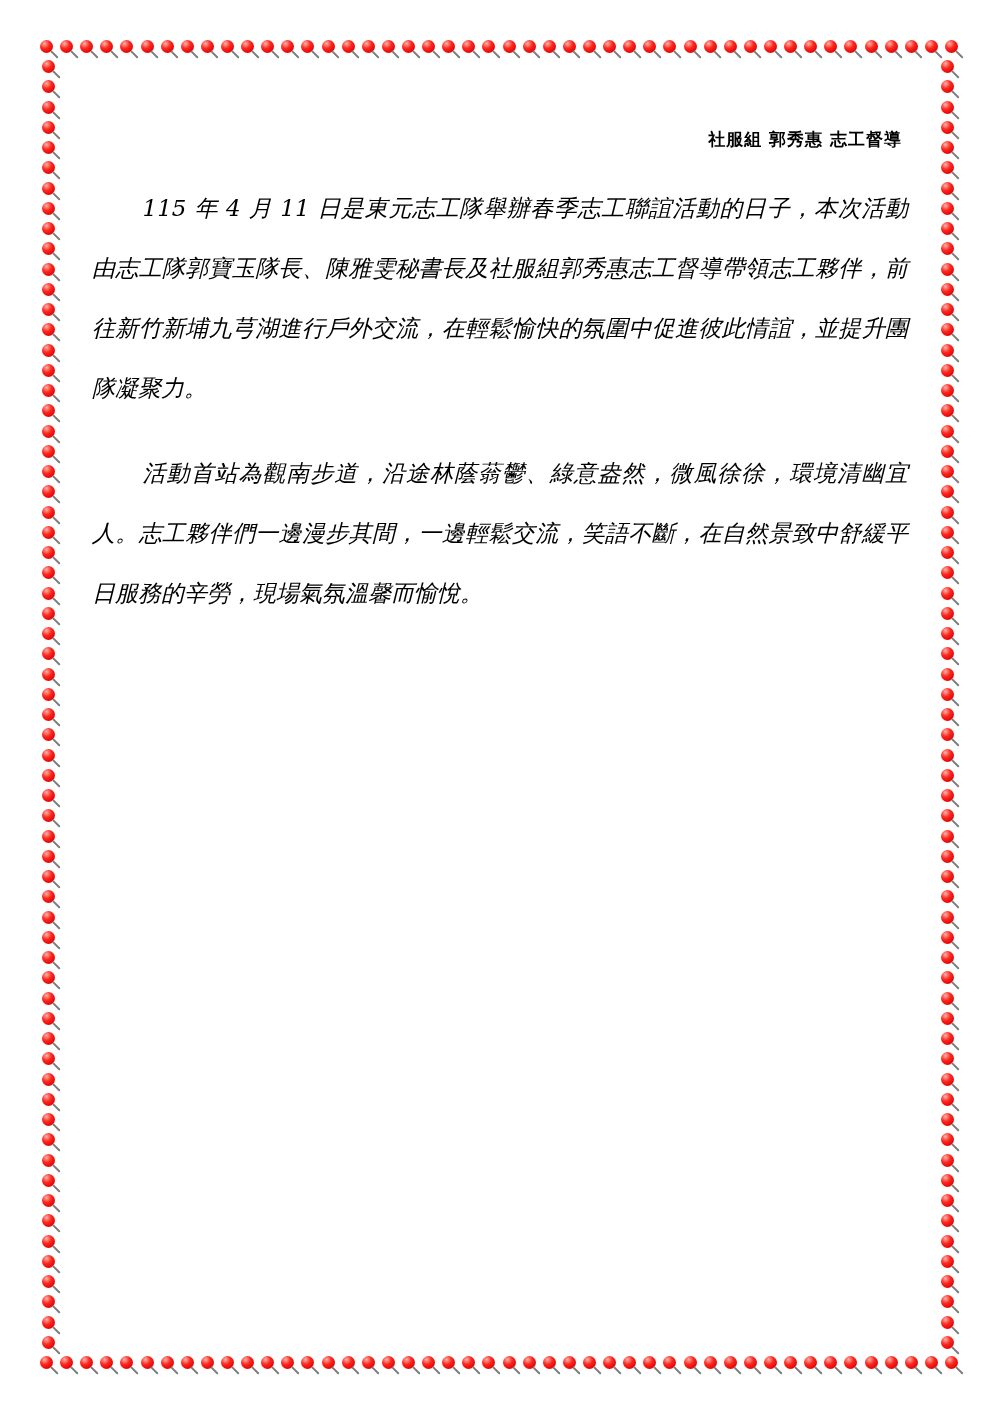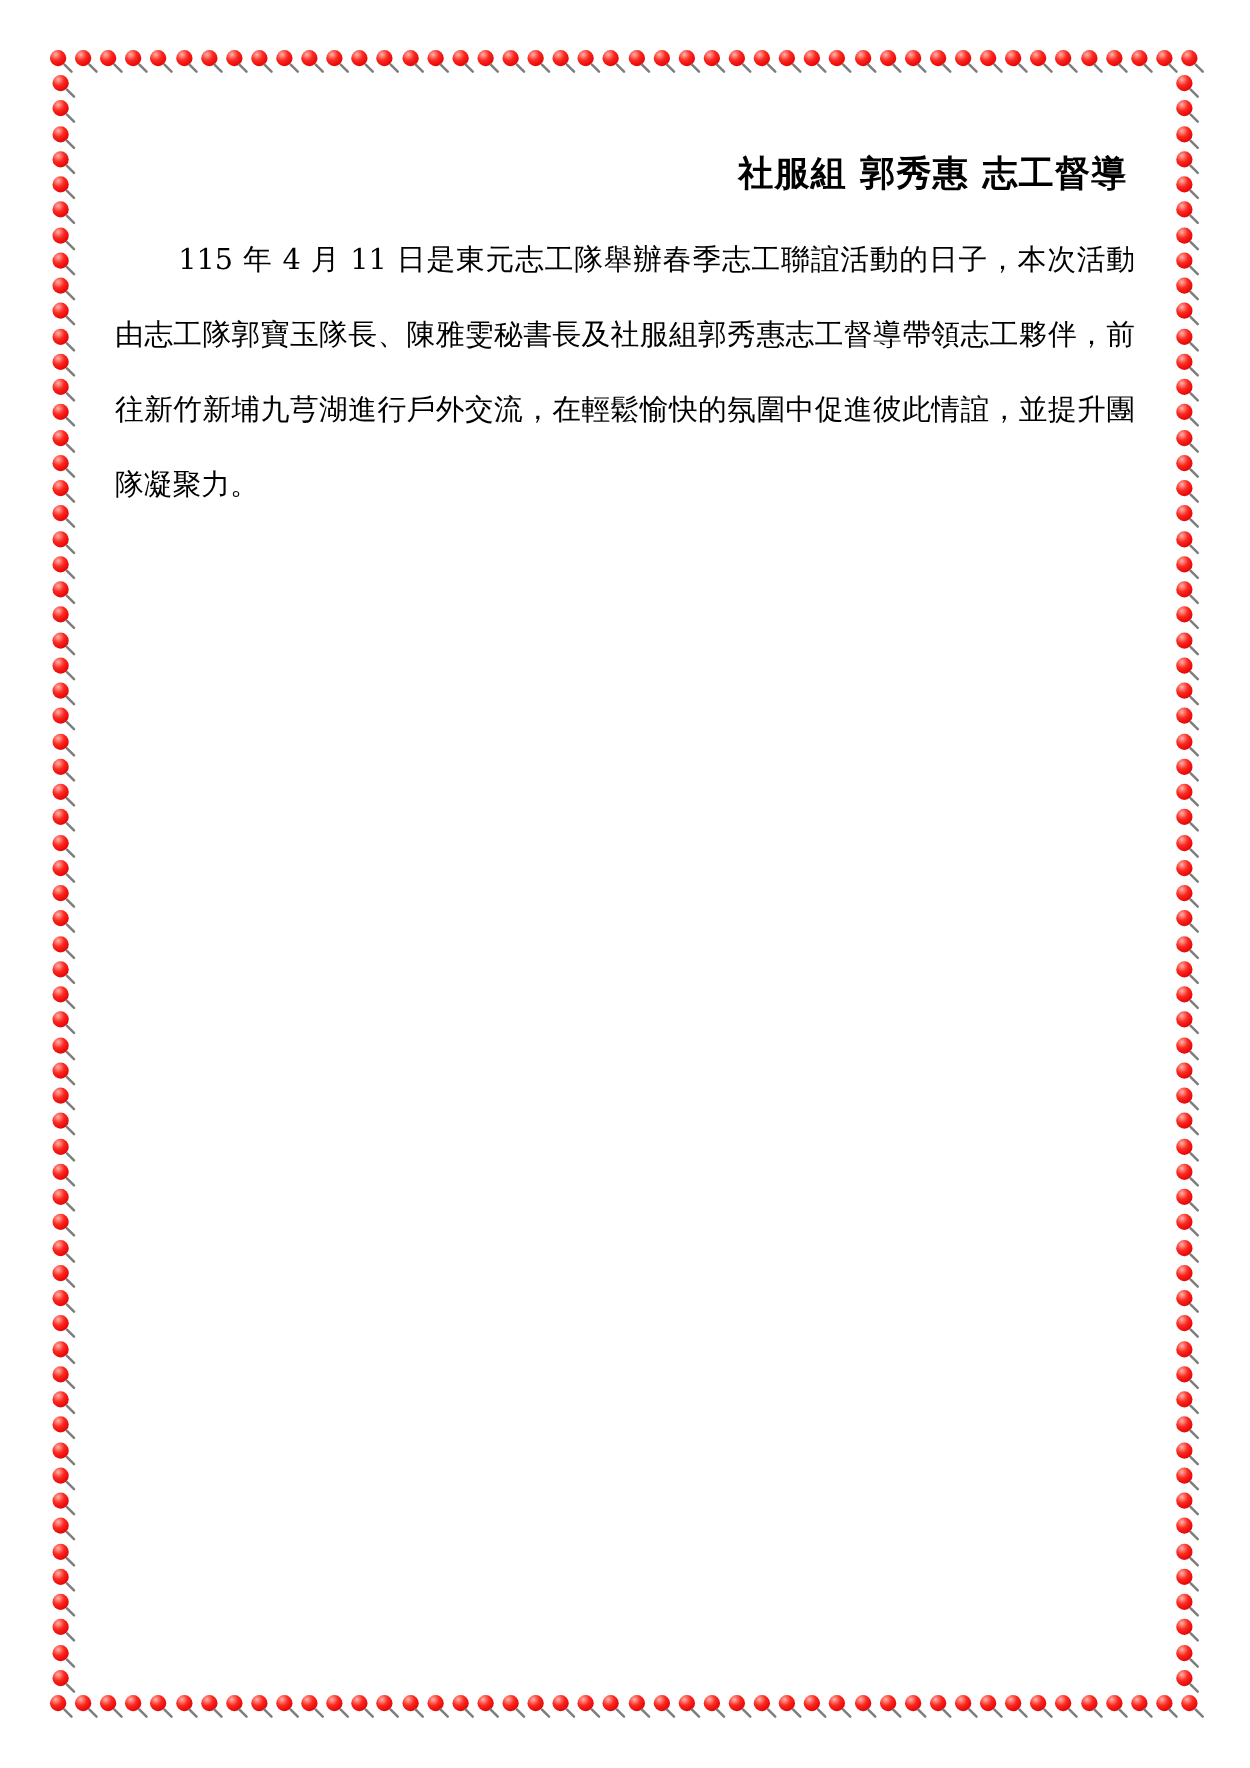--- a/index.html
+++ b/index.html
@@ -53,29 +53,30 @@
   }
   .doc-title {
     font-size: 25px;
     font-weight: bold;
     text-align: center;
     line-height: 38px;
     letter-spacing: 1px;
     margin: 0;
   }
   .doc-byline {
-    font-size: 28px;
+    font-size: 17px;
     font-weight: bold;
     text-align: right;
     line-height: 34px;
     letter-spacing: 1px;
     margin: 18px 6px 0 0;
   }
   .doc-body {
     margin-top: 22px;
+    font-style: italic;
   }
   .doc-body p {
     font-size: 23px;
     line-height: 60px;
     text-align: justify;
     text-justify: inter-ideograph;
     text-indent: 2.2em;
     margin: 0 0 25px 0;
     word-break: break-all;
   }
@@ -307,16 +308,17 @@
       <div class="pin" style="left: 42px; top: 1336px;"></div>
       <div class="pin" style="left: 941px; top: 1336px;"></div>
     </div>
 
   <div class="content">
 
     <div class="doc-byline">社服組 郭秀惠 志工督導</div>
 
     <div class="doc-body" id="doc-body">
         <p>115 年 4 月 11 日是東元志工隊舉辦春季志工聯誼活動的日子，本次活動由志工隊郭寶玉隊長、陳雅雯秘書長及社服組郭秀惠志工督導帶領志工夥伴，前往新竹新埔九芎湖進行戶外交流，在輕鬆愉快的氛圍中促進彼此情誼，並提升團隊凝聚力。</p>
+        <p>活動首站為觀南步道，沿途林蔭蓊鬱、綠意盎然，微風徐徐，環境清幽宜人。志工夥伴們一邊漫步其間，一邊輕鬆交流，笑語不斷，在自然景致中舒緩平日服務的辛勞，現場氣氛溫馨而愉悅。</p>
       </div>
   </div>
 
 </div>
 
 </body></html>

